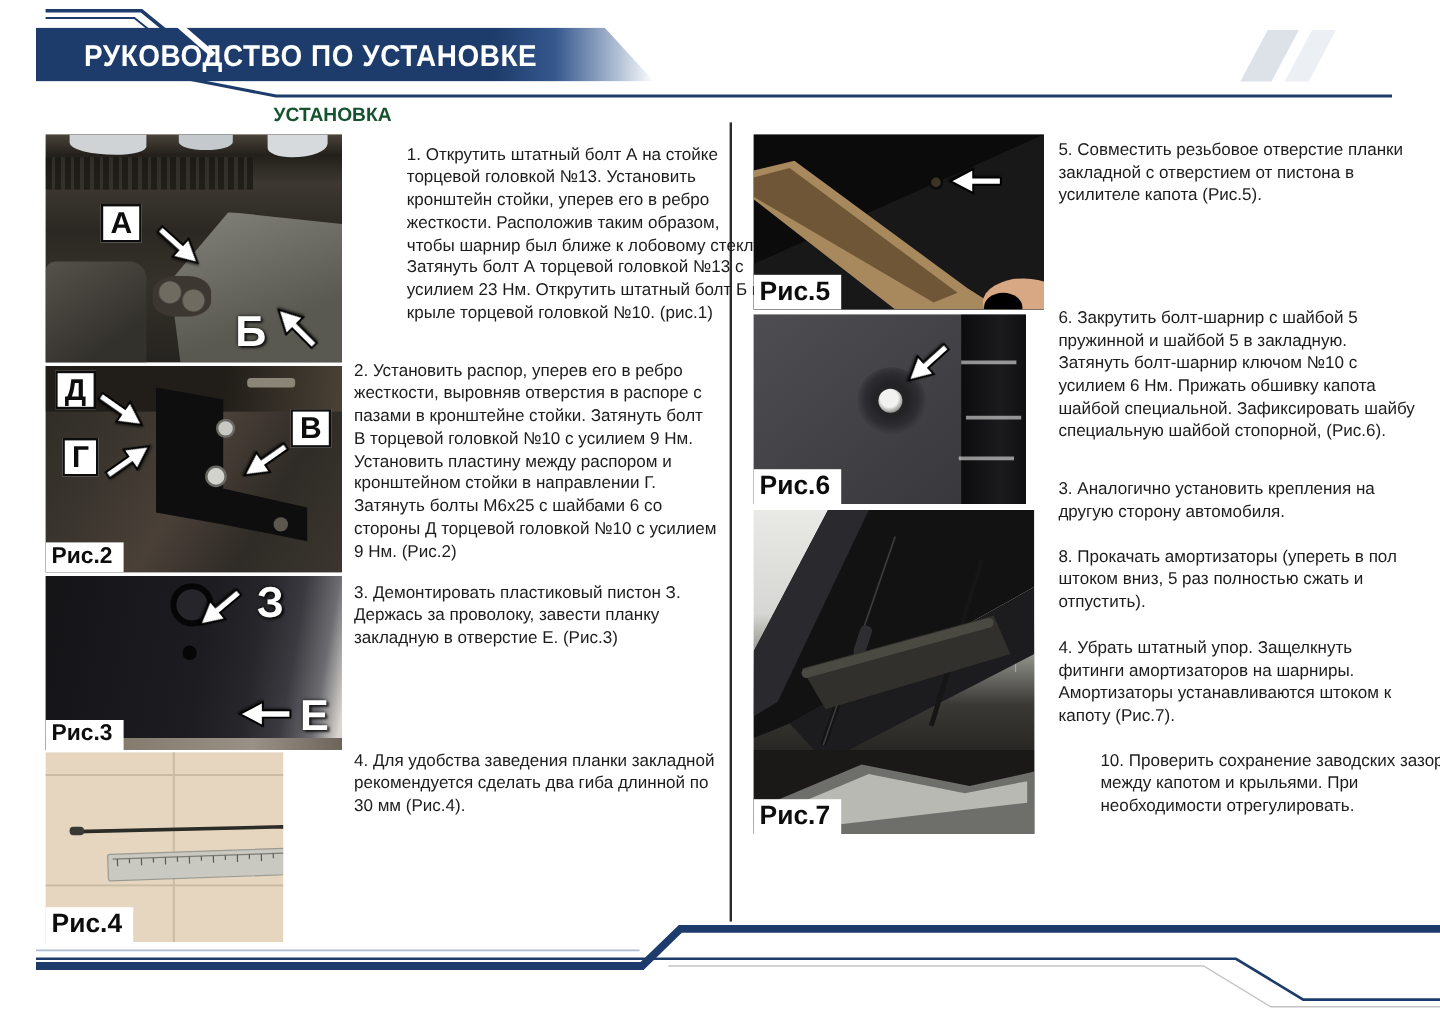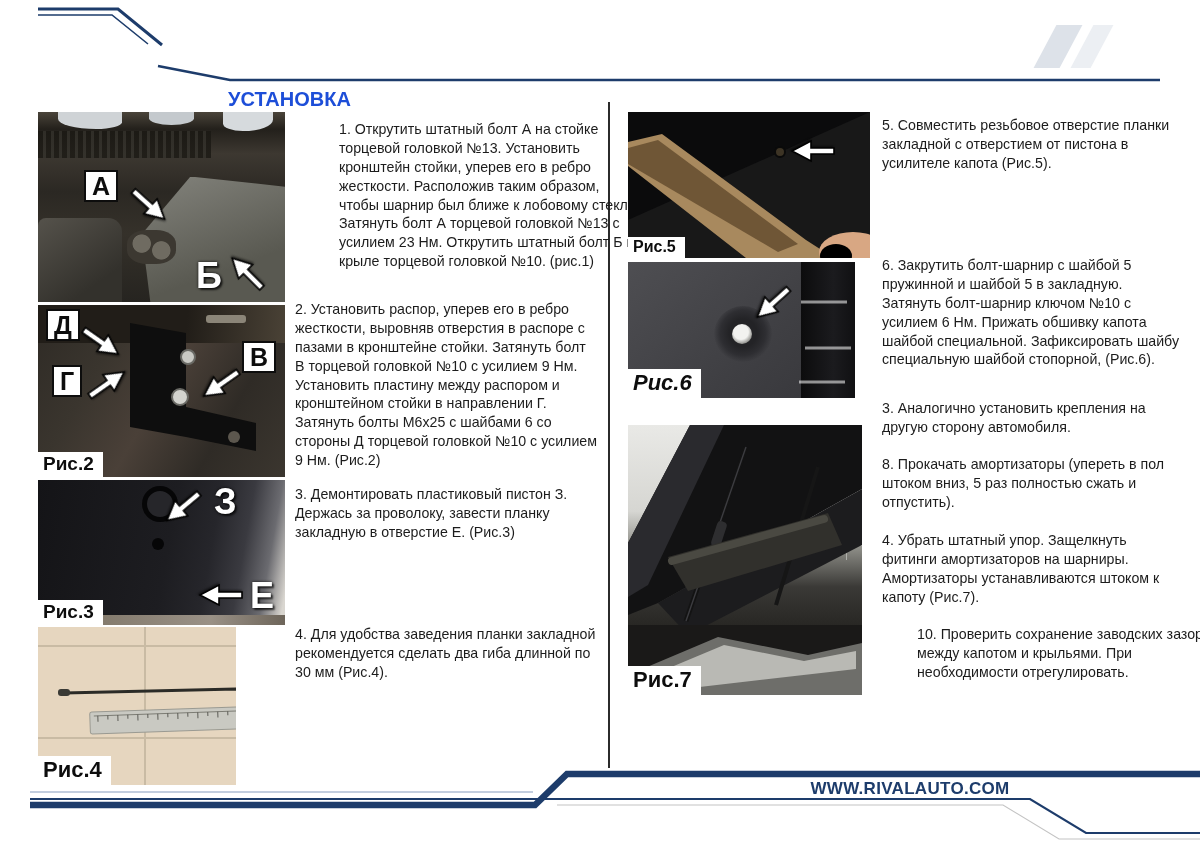--- a/index.html
+++ b/index.html
@@ -6,21 +6,21 @@
   #page{position:relative;width:1200px;height:848px;background:#ffffff;overflow:hidden;
         font-family:"Liberation Sans",sans-serif;color:#1f1f1f;}
 
   
   .banner{position:absolute;left:30px;top:23px;width:515px;height:45px;
     background:linear-gradient(90deg,#1d3c6b 0%,#1d3c6b 74%,#36588e 84%,#aebdd3 94%,rgba(255,255,255,0) 100%);
     clip-path:polygon(0 0,92% 0,100% 100%,0 100%);}
   .banner-title{position:absolute;left:40px;top:10px;color:#ffffff;font-size:25px;font-weight:bold;
     letter-spacing:.5px;transform:scaleX(.93);transform-origin:left;white-space:nowrap;}
   .hdr-stripe{position:absolute;top:25px;height:43px;transform:skewX(-28deg);}
-  .section-title{position:absolute;left:228px;top:88px;font-size:20px;font-weight:bold;color:#1d4ed8;}
+  .section-title{position:absolute;left:228px;top:88px;font-size:16px;font-weight:bold;color:#14532d;}
 
   
   .step{position:absolute;font-size:14.2px;line-height:1.33;color:#1c1c1c;}
   .col-left .step{left:295px;width:304px;}
   .col-right .step{left:882px;width:302px;}
   .divider{position:absolute;left:608px;top:102px;width:2px;height:666px;background:#2b2b2b;}
 
   .warning{position:absolute;left:640px;top:721px;width:528px;text-align:center;
     color:#e30613;font-weight:bold;font-size:14.6px;line-height:1.12;}
 
@@ -42,20 +42,23 @@
 </style>
 </head>
 <body>
 
 <div id="page">
 
   <svg style="position:absolute;left:0;top:0;" width="1200" height="95" viewBox="0 0 1200 95">
     <path d="M38,9 H118 L162,45" fill="none" stroke="#1d3c6b" stroke-width="3"></path>
     <path d="M38,15 H112 L148,44" fill="none" stroke="#1d3c6b" stroke-width="1.6"></path>
   </svg>
+  <div class="banner">
+    <div class="banner-title">РУКОВОДСТВО ПО УСТАНОВКЕ</div>
+  </div>
   <div class="hdr-stripe" style="left:1045px;width:26px;background:#dde2e9;"></div>
   <div class="hdr-stripe" style="left:1082px;width:20px;background:#eceff3;"></div>
   <svg style="position:absolute;left:0;top:0;" width="1200" height="95" viewBox="0 0 1200 95">
     <path d="M132,6 L178,46" stroke="#ffffff" stroke-width="5" fill="none"></path>
     <path d="M158,66 L230,80 H1160" fill="none" stroke="#1d3c6b" stroke-width="2.6"></path>
   </svg>
 
   <div class="section-title">УСТАНОВКА</div>
 
   <div class="divider"></div>
@@ -173,25 +176,25 @@
       <polygon points="0,36 30,28 170,132 150,140 0,52" fill="#6f5636"></polygon>
       <circle cx="152" cy="40" r="5" fill="#3d3425" stroke="#0a0a0a" stroke-width="2"></circle>
       <ellipse cx="225" cy="140" rx="34" ry="20" fill="#d8a783"></ellipse>
       <ellipse cx="208" cy="144" rx="16" ry="12" fill="#e4b globalization"></ellipse>
     </svg>
     <div class="arrow" style="left:162px;top:26px;transform:rotate(180deg);">
       <svg viewBox="0 0 46 26">
           <path d="M2,10 H25 V3 L44,13 L25,23 V16 H2 Z" fill="#fff" stroke="#000" stroke-width="1.6"></path>
         </svg>
     </div>
-    <div class="fig-caption" style="font-size:16px;">Рис.5</div>
-  </div>
-
-  <div class="fig" style="left:628px;top:262px;width:227px;height:136px;
-       background:linear-gradient(140deg,#4e4e52,#3f3f43 60%,#36363a);font-style:italic;">
+    <div class="fig-caption" style="font-size:22px;">Рис.5</div>
+  </div>
+
+  <div class="fig" style="left:628px;top:262px;width:227px;height:158px;
+       background:linear-gradient(140deg,#4e4e52,#3f3f43 60%,#36363a);">
     <div class="ph-el" style="right:0;top:0;width:24%;height:100%;
          background:linear-gradient(90deg,#0c0c0d,#1b1b1e 60%,#101012);"></div>
     <svg style="position:absolute;right:0;top:0;" width="60" height="158" viewBox="0 0 60 158">
       <path d="M6,40 H52 M10,86 H56 M4,120 H50" stroke="rgba(255,255,255,.55)" stroke-width="3" fill="none"></path>
     </svg>
     <div class="ph-el" style="left:86px;top:44px;width:58px;height:56px;border-radius:50%;
          background:radial-gradient(circle at 50% 48%,#232326 0 34%,#2e2e32 55%,rgba(0,0,0,0) 72%);"></div>
     <div class="ph-el" style="left:104px;top:62px;width:20px;height:20px;border-radius:50%;
          background:radial-gradient(circle at 45% 40%,#f2f2f0 0 45%,#9a9a96 70%,#55555a 100%);"></div>
     <div class="arrow" style="left:122px;top:28px;transform:rotate(138deg);">
@@ -233,15 +236,14 @@
     <div class="step" style="top:625px;margin-left:35px;">10. Проверить сохранение заводских зазоров между капотом и крыльями. При необходимости отрегулировать.</div>
   </div>
 
 
   <svg style="position:absolute;left:0;top:760px;" width="1200" height="88" viewBox="0 0 1200 88">
     <path d="M30,32 H533" stroke="#aebdd3" stroke-width="1.6" fill="none"></path>
     <path d="M30,39 H1030 L1086,73 H1200" stroke="#1d3c6b" stroke-width="2.2" fill="none"></path>
     <path d="M557,45 H1003 L1059,79 H1200" stroke="#c4c4c4" stroke-width="1.2" fill="none"></path>
     <path d="M30,45 H535 L567,14 H1200" stroke="#1d3c6b" stroke-width="6.5" fill="none"></path>
   </svg>
-  <div class="site">WWW.RIVALAUTO.COM</div>
 
 </div>
 
 </body></html>

